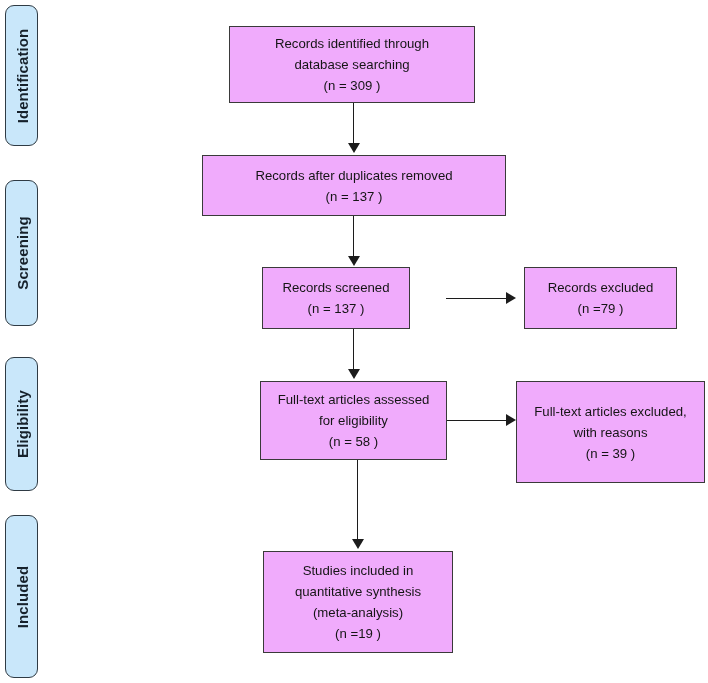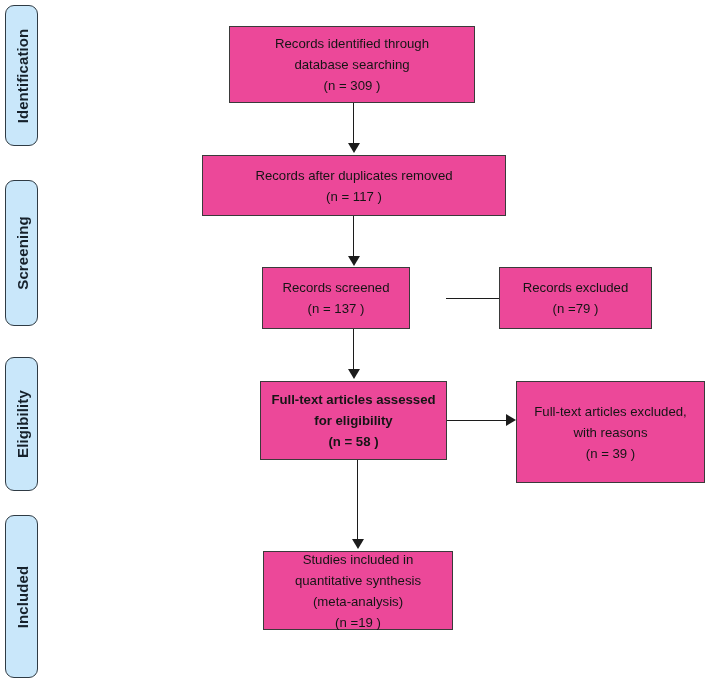--- a/index.html
+++ b/index.html
@@ -40,21 +40,21 @@
     font-size: 15px;
     font-weight: bold;
     letter-spacing: 0.1px;
     color: #16212b;
   }
 
   
   .fbox {
     position: absolute;
     box-sizing: border-box;
-    background: #ec4899;
+    background: #f0abfc;
     border: 1.6px solid #3a3a3a;
     display: flex;
     align-items: center;
     justify-content: center;
     text-align: center;
   }
   .fbox .btext {
     font-size: 13.2px;
     line-height: 21px;
     color: #151515;
@@ -115,60 +115,60 @@
     <span class="btext">Records identified through
 database searching
 (n =  309 )</span>
   </div>
 
   <div class="vline" style="left:353px; top:103px; height:41px;"></div>
   <div class="arrow-down" style="left:348px; top:143px;"></div>
 
   <div class="fbox" style="left:202px; top:155px; width:304px; height:61px;">
     <span class="btext">Records after duplicates removed
-(n =  117 )</span>
+(n =  137 )</span>
   </div>
 
   <div class="vline" style="left:353px; top:216px; height:41px;"></div>
   <div class="arrow-down" style="left:348px; top:256px;"></div>
 
   <div class="fbox" style="left:262px; top:267px; width:148px; height:62px;">
     <span class="btext">Records screened
 (n =  137 )</span>
   </div>
 
   <div class="hline" style="left:446px; top:298px; width:62px;"></div>
   <div class="arrow-right" style="left:506px; top:292px;"></div>
 
-  <div class="fbox" style="left:499px; top:267px; width:153px; height:62px;">
+  <div class="fbox" style="left:524px; top:267px; width:153px; height:62px;">
     <span class="btext">Records excluded
 (n =79   )</span>
   </div>
 
   <div class="vline" style="left:353px; top:329px; height:41px;"></div>
   <div class="arrow-down" style="left:348px; top:369px;"></div>
 
-  <div class="fbox" style="left:260px; top:381px; width:187px; height:79px;font-weight:bold;">
+  <div class="fbox" style="left:260px; top:381px; width:187px; height:79px;">
     <span class="btext">Full-text articles assessed
 for eligibility
 (n =  58 )</span>
   </div>
 
   <div class="hline" style="left:447px; top:420px; width:61px;"></div>
   <div class="arrow-right" style="left:506px; top:414px;"></div>
 
   <div class="fbox" style="left:516px; top:381px; width:189px; height:102px;">
     <span class="btext">Full-text articles excluded,
 with reasons
 (n = 39  )</span>
   </div>
 
   <div class="vline" style="left:357px; top:460px; height:80px;"></div>
   <div class="arrow-down" style="left:352px; top:539px;"></div>
 
-  <div class="fbox" style="left:263px; top:551px; width:190px; height:79px;justify-content:center;">
+  <div class="fbox" style="left:263px; top:551px; width:190px; height:102px;justify-content:center;">
     <span class="btext">Studies included in
 quantitative synthesis
 (meta-analysis)
 (n =19   )</span>
   </div>
 
 </div>
 
 </body></html>

